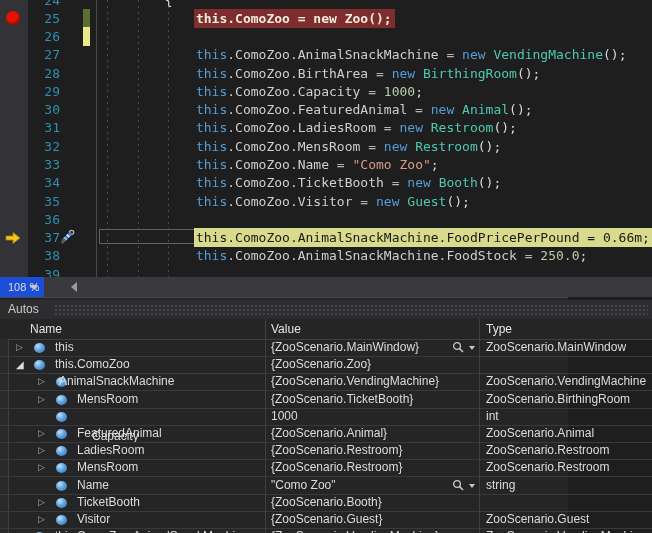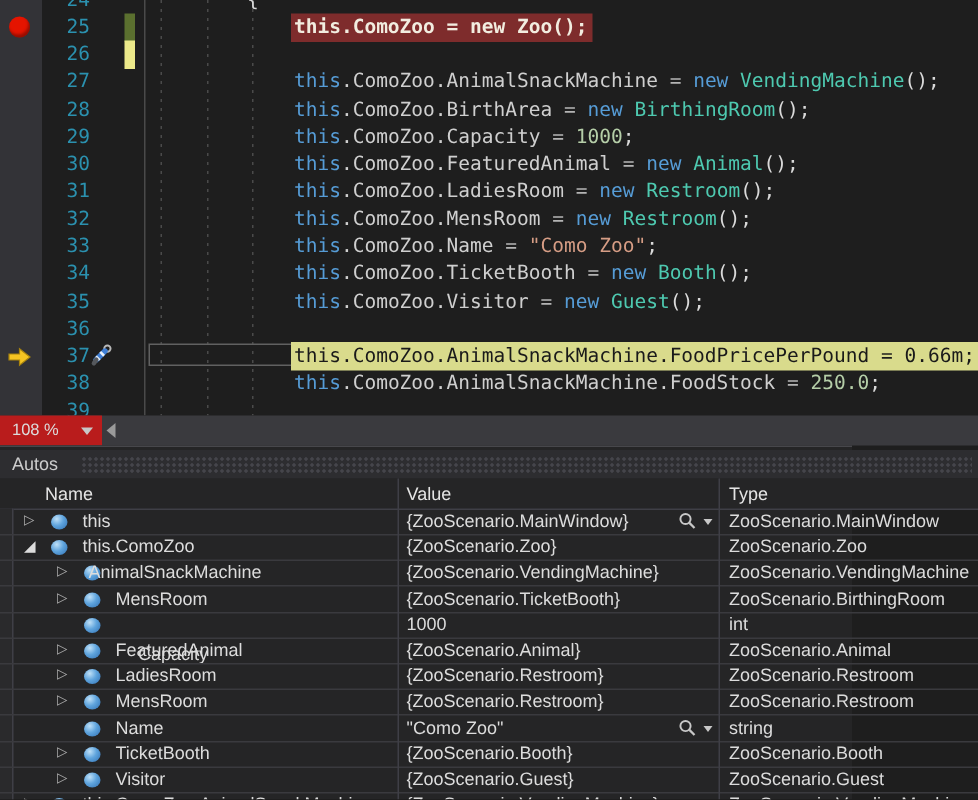--- a/index.html
+++ b/index.html
@@ -31,21 +31,21 @@
   .tok-op{color:#b4b4b4;}
   .tok-type{color:#4ec9b0;}
   .tok-num{color:#b5cea8;}
   .tok-str{color:#d69d85;}
   .tok-punct{color:#dadada;}
   .tok-hlred{color:#f2ede0;}
   .tok-hlyellow{color:#1a1a1a;}
 
   
   .hscroll{position:absolute;left:0;top:277px;width:652px;height:20px;background:#3a3a3e;}
-  .zoom-combo{position:absolute;left:0;top:0;width:68px;height:20px;background:#b91c1c;
+  .zoom-combo{position:absolute;left:0;top:0;width:44px;height:20px;background:#1d4ed8;
     color:#dcdcdc;font-size:11px;line-height:20px;}
   .zoom-combo span.lbl{padding-left:8px;}
   .caret-down{position:absolute;right:6px;top:8px;width:0;height:0;
     border-left:4px solid transparent;border-right:4px solid transparent;border-top:5px solid #c8c8c8;}
   .scroll-left-arrow{position:absolute;left:71px;top:5px;width:0;height:0;
     border-top:5px solid transparent;border-bottom:5px solid transparent;border-right:6px solid #9a9a9a;}
 
   
   .autos{position:absolute;left:0;top:297px;width:568px;height:236px;background:#252526;border-top:1px solid #47474b;}
   .autos-title{position:absolute;left:0;top:2px;width:652px;height:19px;background:#2d2d30;color:#cccccc;
@@ -143,21 +143,20 @@
               <circle cx="5" cy="5" r="3.4" fill="none" stroke="#c8c8c8" stroke-width="1.3"></circle>
               <path d="M7.6 7.6 L11 11" stroke="#c8c8c8" stroke-width="1.5"></path>
             </svg><span class="mag-caret"></span></span>
           <span class="cell-type">ZooScenario.MainWindow</span>
         </div>
         <div class="autos-row" style="top: 58.2px;">
           <span class="expander expanded" style="left: 16px;">◢</span>
           <span class="field-icon" style="left: 34px;"></span>
           <span class="cell-name" style="left: 55px;">this.ComoZoo</span>
           <span class="cell-value">{ZooScenario.Zoo}</span>
-          <span class="cell-type">ZooScenario.Zoo</span>
         </div>
         <div class="autos-row" style="top: 75.4px;">
           <span class="expander collapsed" style="left: 38px;">▷</span>
           <span class="field-icon" style="left: 56px;"></span>
           <span class="cell-name" style="left: 59px;">AnimalSnackMachine</span>
           <span class="cell-value">{ZooScenario.VendingMachine}</span>
           <span class="cell-type">ZooScenario.VendingMachine</span>
         </div>
         <div class="autos-row" style="top: 92.6px;">
           <span class="expander collapsed" style="left: 38px;">▷</span>
@@ -201,21 +200,20 @@
               <circle cx="5" cy="5" r="3.4" fill="none" stroke="#c8c8c8" stroke-width="1.3"></circle>
               <path d="M7.6 7.6 L11 11" stroke="#c8c8c8" stroke-width="1.5"></path>
             </svg><span class="mag-caret"></span></span>
           <span class="cell-type">string</span>
         </div>
         <div class="autos-row" style="top: 195.8px;">
           <span class="expander collapsed" style="left: 38px;">▷</span>
           <span class="field-icon" style="left: 56px;"></span>
           <span class="cell-name" style="left: 77px;">TicketBooth</span>
           <span class="cell-value">{ZooScenario.Booth}</span>
-          <span class="cell-type">ZooScenario.Booth</span>
         </div>
         <div class="autos-row" style="top: 213px;">
           <span class="expander collapsed" style="left: 38px;">▷</span>
           <span class="field-icon" style="left: 56px;"></span>
           <span class="cell-name" style="left: 77px;">Visitor</span>
           <span class="cell-value">{ZooScenario.Guest}</span>
           <span class="cell-type">ZooScenario.Guest</span>
         </div>
         <div class="autos-row" style="top: 230.2px;">
           <span class="expander collapsed" style="left: 16px;">▷</span>

